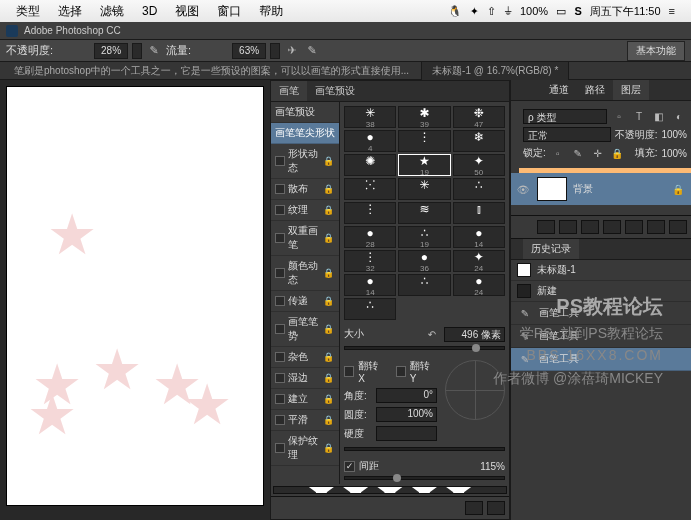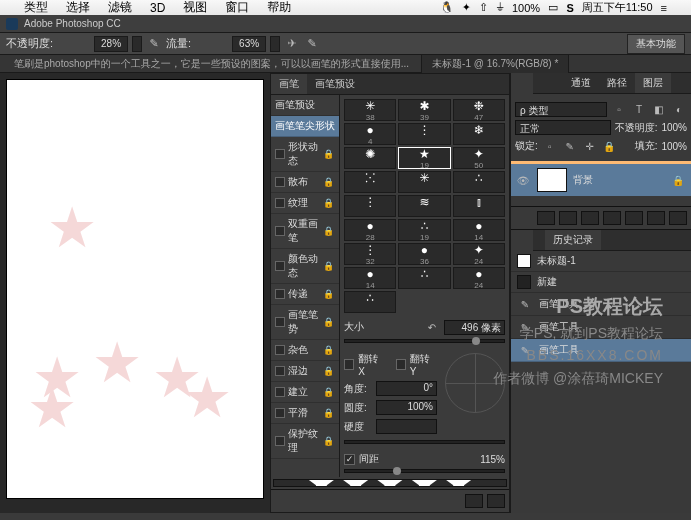--- a/index.html
+++ b/index.html
@@ -1,18 +1,18 @@
 <!DOCTYPE html>
 <html><head>
 <meta charset="utf-8">
 <style>
 * { margin: 0; padding: 0; box-sizing: border-box; }
 body { width: 691px; height: 520px; background: #3a3a3a; font-family: "Microsoft YaHei", sans-serif; font-size: 11px; color: #ddd; overflow: hidden; position: relative; }
 
-.menubar { height: 15px; background: linear-gradient(#f8f8f8, #e8e8e8); display: flex; align-items: center; padding: 0 24px; color: #000; font-size: 12px; }
+.menubar { height: 22px; background: linear-gradient(#f8f8f8, #e8e8e8); display: flex; align-items: center; padding: 0 16px; color: #000; font-size: 12px; }
 .menubar span { margin-right: 18px; }
 .menubar .right { margin-left: auto; display: flex; align-items: center; gap: 8px; font-size: 11px; }
 .menubar .right span { margin: 0; }
 
 .appbar { height: 18px; background: #3e3e3e; border-bottom: 1px solid #1a1a1a; display: flex; align-items: center; padding: 0 6px; font-size: 10px; color: #ccc; }
 .appbar .app-icon { width: 12px; height: 12px; background: #1a3a5a; border-radius: 2px; margin-right: 6px; }
 
 .optbar { height: 22px; background: #454545; border-bottom: 1px solid #1a1a1a; display: flex; align-items: center; padding: 0 6px; font-size: 11px; gap: 4px; }
 .optbar input[type=text] { width: 34px; height: 16px; background: #2a2a2a; border: 1px solid #1a1a1a; color: #ddd; text-align: center; font-size: 10px; margin-left: 37px; }
 .drop { width: 10px; height: 16px; background: #2a2a2a; border: 1px solid #1a1a1a; }
@@ -59,25 +59,25 @@
 .ckrow .cb.on::after { content: "✓"; color: #ddd; font-size: 9px; display: block; text-align: center; line-height: 9px; }
 
 .angle-ctrl { width: 60px; height: 60px; border: 1px solid #555; border-radius: 50%; position: relative; margin: 4px auto; }
 .angle-ctrl::before { content: ""; position: absolute; left: 50%; top: 0; bottom: 0; width: 1px; background: #555; }
 .angle-ctrl::after { content: ""; position: absolute; top: 50%; left: 0; right: 0; height: 1px; background: #555; }
 
 .preview { height: 70px; background: #2a2a2a; border: 1px solid #111; margin: 2px; position: relative; overflow: hidden; display: flex; align-items: center; justify-content: center; gap: 2px; }
 .preview .pstar { font-size: 36px; color: #fff; }
 
 .right-col { width: 181px; background: #393939; border-left: 1px solid #1a1a1a; display: flex; flex-direction: column; font-size: 10px; }
-.rp-tabs { display: flex; background: #2e2e2e; border-bottom: 1px solid #1a1a1a; padding-left: 30px; margin-left: 22px; }
+.rp-tabs { display: flex; background: #2e2e2e; border-bottom: 1px solid #1a1a1a; padding-left: 30px; }
 .rp-tabs .rt { padding: 3px 8px; }
 .rp-tabs .rt.active { background: #3b3b3b; }
 
-.rp-body { padding: 4px; border-bottom: 3px solid #fdba74; }
+.rp-body { padding: 4px; border-bottom: 5px solid #fdba74; margin-left: 8px; }
 .opt-row { display: flex; align-items: center; gap: 4px; margin: 3px 0; }
 .opt-row .field { background: #2a2a2a; border: 1px solid #111; padding: 1px 4px; flex: 1; height: 15px; }
 
 .layer-row { display: flex; align-items: center; background: #5a7a9a; padding: 4px; gap: 6px; }
 .layer-row .thumb2 { width: 30px; height: 24px; background: #fff; border: 1px solid #111; }
 
 .watermark { position: absolute; right: 28px; top: 290px; color: #888; font-size: 14px; text-align: right; line-height: 1.6; pointer-events: none; }
 
 .hist-panel { margin-top: 10px; border-top: 1px solid #111; }
 .hist-row { display: flex; align-items: center; padding: 3px 6px; gap: 6px; border-bottom: 1px solid rgba(0,0,0,0.2); }

